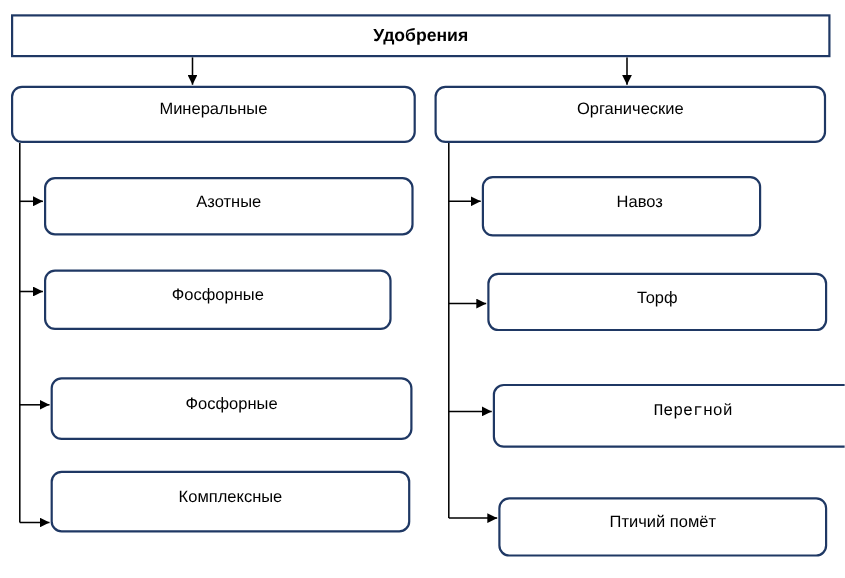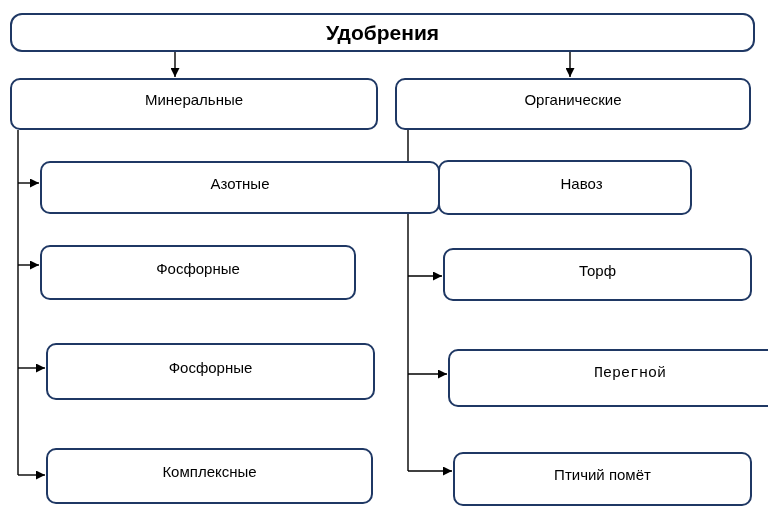--- a/index.html
+++ b/index.html
@@ -38,34 +38,34 @@
     border-radius: 10px;
     display: flex;
     align-items: center;
     justify-content: center;
     font-size: 15px;
     color: var(--color-text, #000000);
     padding-bottom: 9px;
     text-align: center;
   }
   .node-root {
-    border-radius: 12px;
+    border-radius: 0;
     border-width: 2.5px;
-    font-size: 21px;
+    font-size: 16px;
     font-weight: bold;
     padding-bottom: 0;
   }
   
   .pos-root      { left: 10px;  top: 13px;  width: 745px; height: 39px; }
   .pos-mineral   { left: 10px;  top: 78px;  width: 368px; height: 52px; }
   .pos-organic   { left: 395px; top: 78px;  width: 356px; height: 52px; }
-  .pos-nitrogen  { left: 40px;  top: 161px; width: 400px; height: 53px; }
+  .pos-nitrogen  { left: 40px;  top: 161px; width: 336px; height: 53px; }
   .pos-phosphate { left: 40px;  top: 245px; width: 316px; height: 55px; }
   .pos-potassium { left: 46px;  top: 343px; width: 329px; height: 57px; }
-  .pos-complex   { left: 46px;  top: 448px; width: 327px; height: 56px; }
+  .pos-complex   { left: 46px;  top: 428px; width: 327px; height: 56px; }
   .pos-manure    { left: 438px; top: 160px; width: 254px; height: 55px; padding-left: 33px; }
   .pos-peat      { left: 443px; top: 248px; width: 309px; height: 53px; }
   .pos-humus     { left: 448px; top: 349px; width: 364px; height: 58px; font-family: Liberation Mono, monospace; }
   .pos-poultry   { left: 453px; top: 452px; width: 299px; height: 54px; }
 </style>
 </head>
 <body>
 
 <div class="canvas">
 

